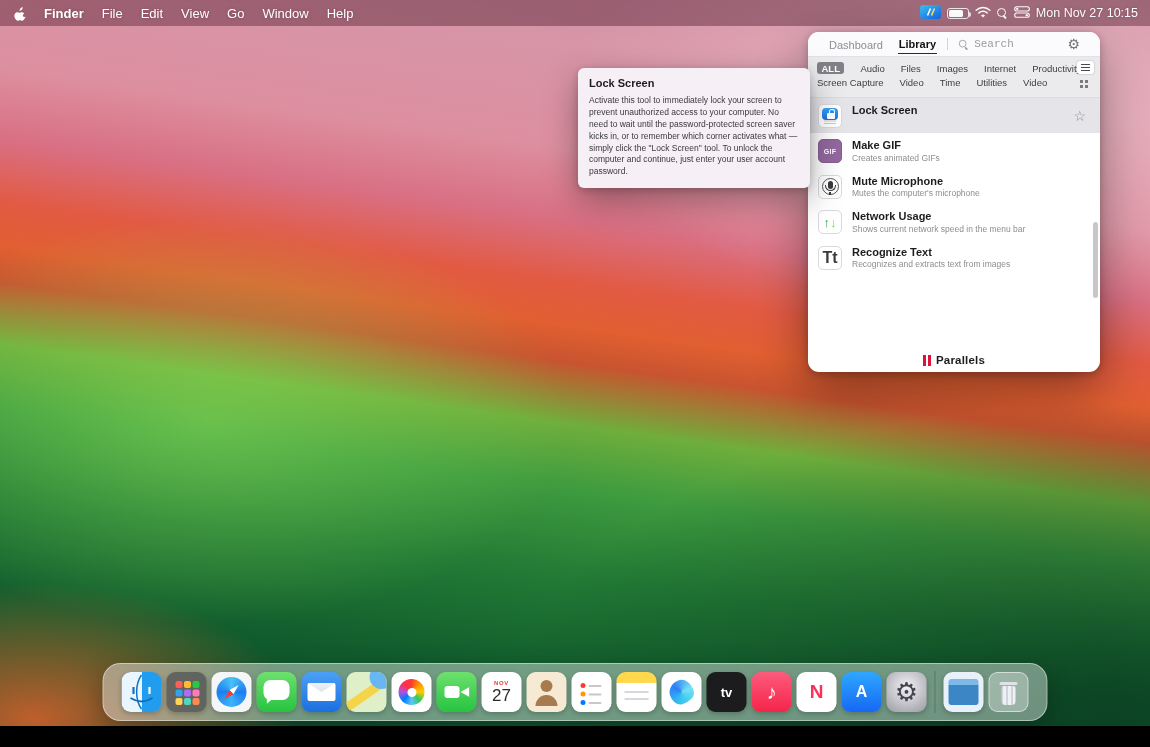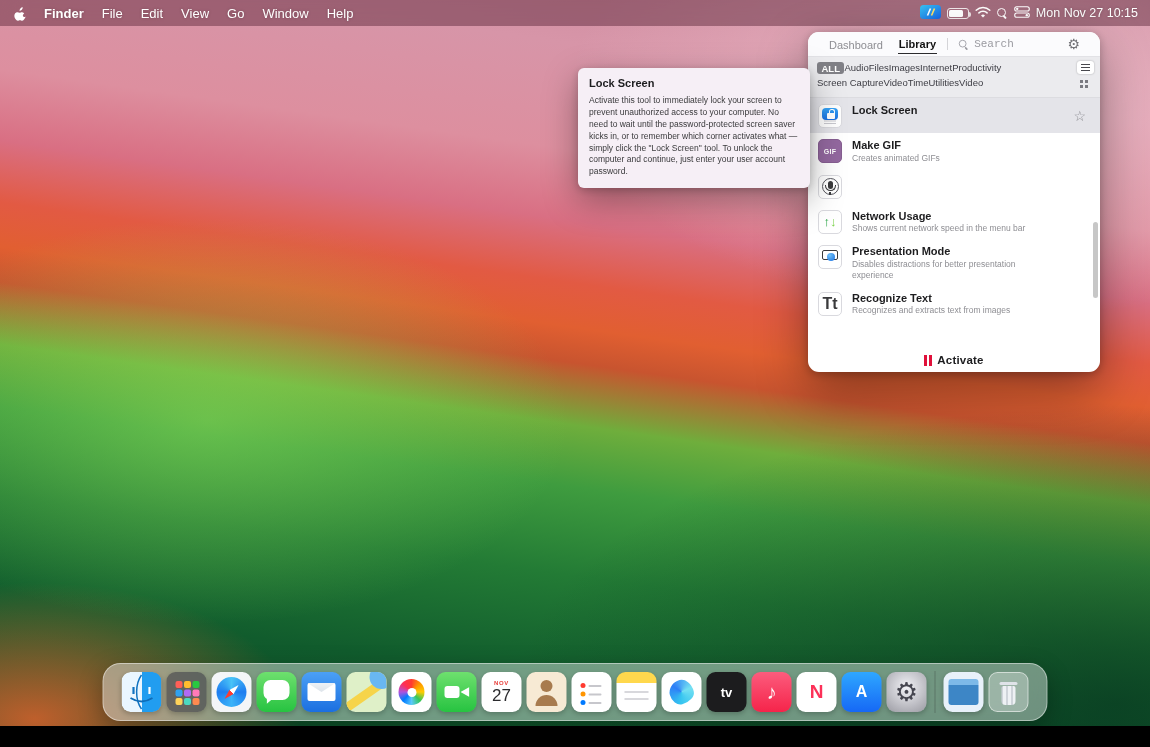--- a/index.html
+++ b/index.html
@@ -64,21 +64,21 @@
   .search-box { display:flex; align-items:center; gap:5px; color:#9a9aa0; flex:1; }
   .search-box .mag { color:#9a9aa0; transform:scale(.85); }
   .search-input { border:none; outline:none; background:transparent; font-size:11px; width:80px; color:#333; font-family:Liberation Mono, monospace; }
   .search-input::placeholder { color:#9a9aa0; }
   .panel-gear { margin-left:auto; font-size:14px; color:#737378; line-height:1; cursor:default; }
 
   .panel-cats {
     position:relative; background:#ebebee; border-bottom:1px solid #dcdce0;
     padding:5px 30px 6px 9px; font-size:9.5px; color:#3c3c43;
   }
-  .cat-row { display:flex; align-items:flex-start; column-gap:0; margin-bottom:3px; white-space:nowrap; }
+  .cat-row { display:flex; align-items:center; column-gap:16px; margin-bottom:3px; white-space:nowrap; }
   .cat-row:last-child { margin-bottom:0; }
   .chip { cursor:default; }
   .chip.active { background:#808086; color:#fff; font-weight:700; border-radius:3px; padding:0.5px 4.5px; }
   .view-toggles { position:absolute; right:6px; top:4px; display:flex; flex-direction:column; align-items:center; gap:3px; }
   .view-btn { width:17px; height:13px; display:flex; align-items:center; justify-content:center; border-radius:3px; }
   .view-btn.selected { background:#fff; box-shadow:0 0 2px rgba(0,0,0,.3); }
   .list-glyph { width:9px; height:1.4px; background:#48484e; box-shadow:0 3px 0 #48484e, 0 -3px 0 #48484e; }
   .grid-glyph { width:3px; height:3px; background:#7a7a80; box-shadow:5px 0 0 #7a7a80, 0 5px 0 #7a7a80, 5px 5px 0 #7a7a80; margin:-4px 4px 0 -4px; }
 
   .tool-list { background:#fff; }
@@ -292,55 +292,52 @@
           </div>
         <div class="tool-texts">
           <div class="tool-title">Make GIF</div>
           <div class="tool-desc">Creates animated GIFs</div>
         </div>
       </div>
       <div class="tool-row">
         <div class="ticon ticon-mic">
             <span class="micglyph"></span>
           </div>
+        <div class="tool-texts">
+          <div class="tool-title">Mute Microphone</div>
+          <div class="tool-desc">Mutes the computer's microphone</div>
+        </div>
       </div>
       <div class="tool-row">
         <div class="ticon">
             <span class="net-up">↑</span>
             <span class="net-down">↓</span>
           </div>
         <div class="tool-texts">
           <div class="tool-title">Network Usage</div>
           <div class="tool-desc">Shows current network speed in the menu bar</div>
-        </div>
-      </div>
-      <div class="tool-row">
-        <div class="ticon ticon-pres"></div>
-        <div class="tool-texts">
-          <div class="tool-title">Presentation Mode</div>
-          <div class="tool-desc">Disables distractions for better presentation experience</div>
         </div>
       </div>
       <div class="tool-row">
         <div class="ticon">
             <span class="tt-label">Tt</span>
           </div>
         <div class="tool-texts">
           <div class="tool-title">Recognize Text</div>
           <div class="tool-desc">Recognizes and extracts text from images</div>
         </div>
       </div>
     </div>
 
     <div class="panel-footer">
       <span class="pbars">
           <span class="pbar"></span>
           <span class="pbar"></span>
         </span>
-      <span class="brand-text">Activate</span>
+      <span class="brand-text">Parallels</span>
     </div>
 
     <div class="panel-scrollbar"></div>
   </div>
 
   <div class="dock">
     <div class="dicon">
       <svg width="40" height="40" viewBox="0 0 40 40">
           <defs>
             <linearGradient id="gf" x1="0" y1="0" x2="1" y2="0">

